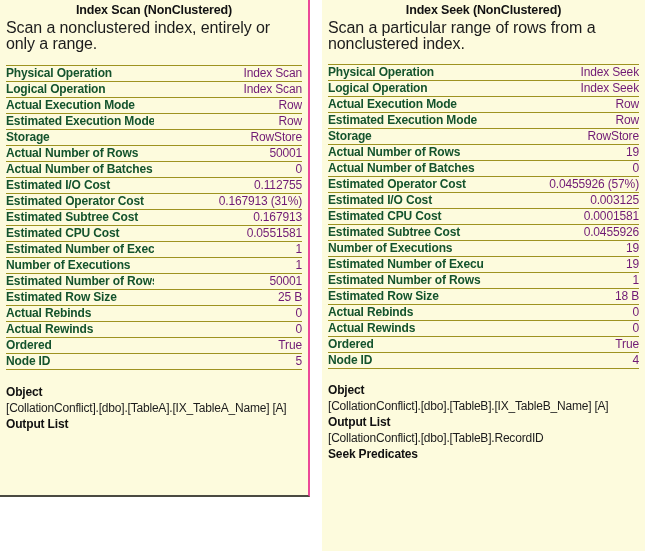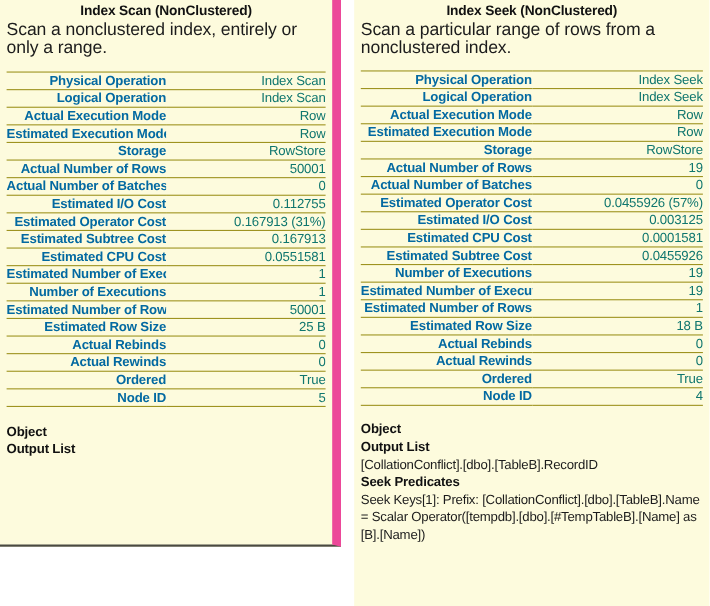--- a/index.html
+++ b/index.html
@@ -23,21 +23,21 @@
     box-sizing: border-box;
     color: #1c1c1c;
     overflow: hidden;
   }
 
   #panel-left {
     left: 0px;
     top: 0px;
     width: 310px;
     height: 497px;
-    border-right: 8px solid #ec4899;
+    border-right: 2px solid #ec4899;
     border-bottom: 2px solid #4a4a42;
     padding: 0 6px 0 6px;
   }
 
   #panel-right {
     left: 322px;
     top: 0px;
     width: 323px;
     height: 551px;
     padding: 0 6px 0 6px;
@@ -79,26 +79,26 @@
     line-height: 15px;
     white-space: nowrap;
     overflow: hidden;
     letter-spacing: -0.15px;
   }
   .prop-table tr:first-child td {
     border-top: 1px solid #9e9320;
   }
   .prop-key {
     font-weight: bold;
-    color: #0369a1;
-    text-align: right;
+    color: #14532d;
+    text-align: left;
   }
   .prop-val {
     text-align: right;
-    color: #0f766e;
+    color: #701a75;
     font-weight: normal;
     padding-right: 1px;
   }
 
   .detail-block {
     margin-top: 14px;
   }
   #panel-right .detail-block { margin-top: 13px; }
 
   .detail-head {
@@ -198,20 +198,21 @@
         </tr>
         <tr>
           <td class="prop-key">Node ID</td>
           <td class="prop-val">5</td>
         </tr>
       </tbody>
   </table>
   <div>
       <div class="detail-block">
         <div class="detail-head">Object</div>
+        <div class="detail-body">[CollationConflict].[dbo].[TableA].[IX_TableA_Name] [A]</div>
       </div>
       <div class="detail-block" style="margin-top: 0px;">
         <div class="detail-head">Output List</div>
       </div>
     </div>
 </div>
 
 <div class="tooltip-panel" id="panel-right">
   <div class="panel-title">Index Seek (NonClustered)</div>
   <div class="panel-desc">Scan a particular range of rows from a nonclustered index.</div>
@@ -291,23 +292,23 @@
         </tr>
         <tr>
           <td class="prop-key">Node ID</td>
           <td class="prop-val">4</td>
         </tr>
       </tbody>
   </table>
   <div>
       <div class="detail-block">
         <div class="detail-head">Object</div>
+        <div class="detail-body">[CollationConflict].[dbo].[TableB].[IX_TableB_Name] [A]</div>
       </div>
       <div class="detail-block" style="margin-top: 0px;">
         <div class="detail-head">Output List</div>
         <div class="detail-body">[CollationConflict].[dbo].[TableB].RecordID</div>
       </div>
       <div class="detail-block" style="margin-top: 0px;">
         <div class="detail-head">Seek Predicates</div>
-        <div class="detail-body">Seek Keys[1]: Prefix: [CollationConflict].[dbo].[TableB].Name = Scalar Operator([tempdb].[dbo].[#TempTableB].[Name] as [B].[Name])</div>
       </div>
     </div>
 </div>
 
 </body></html>

